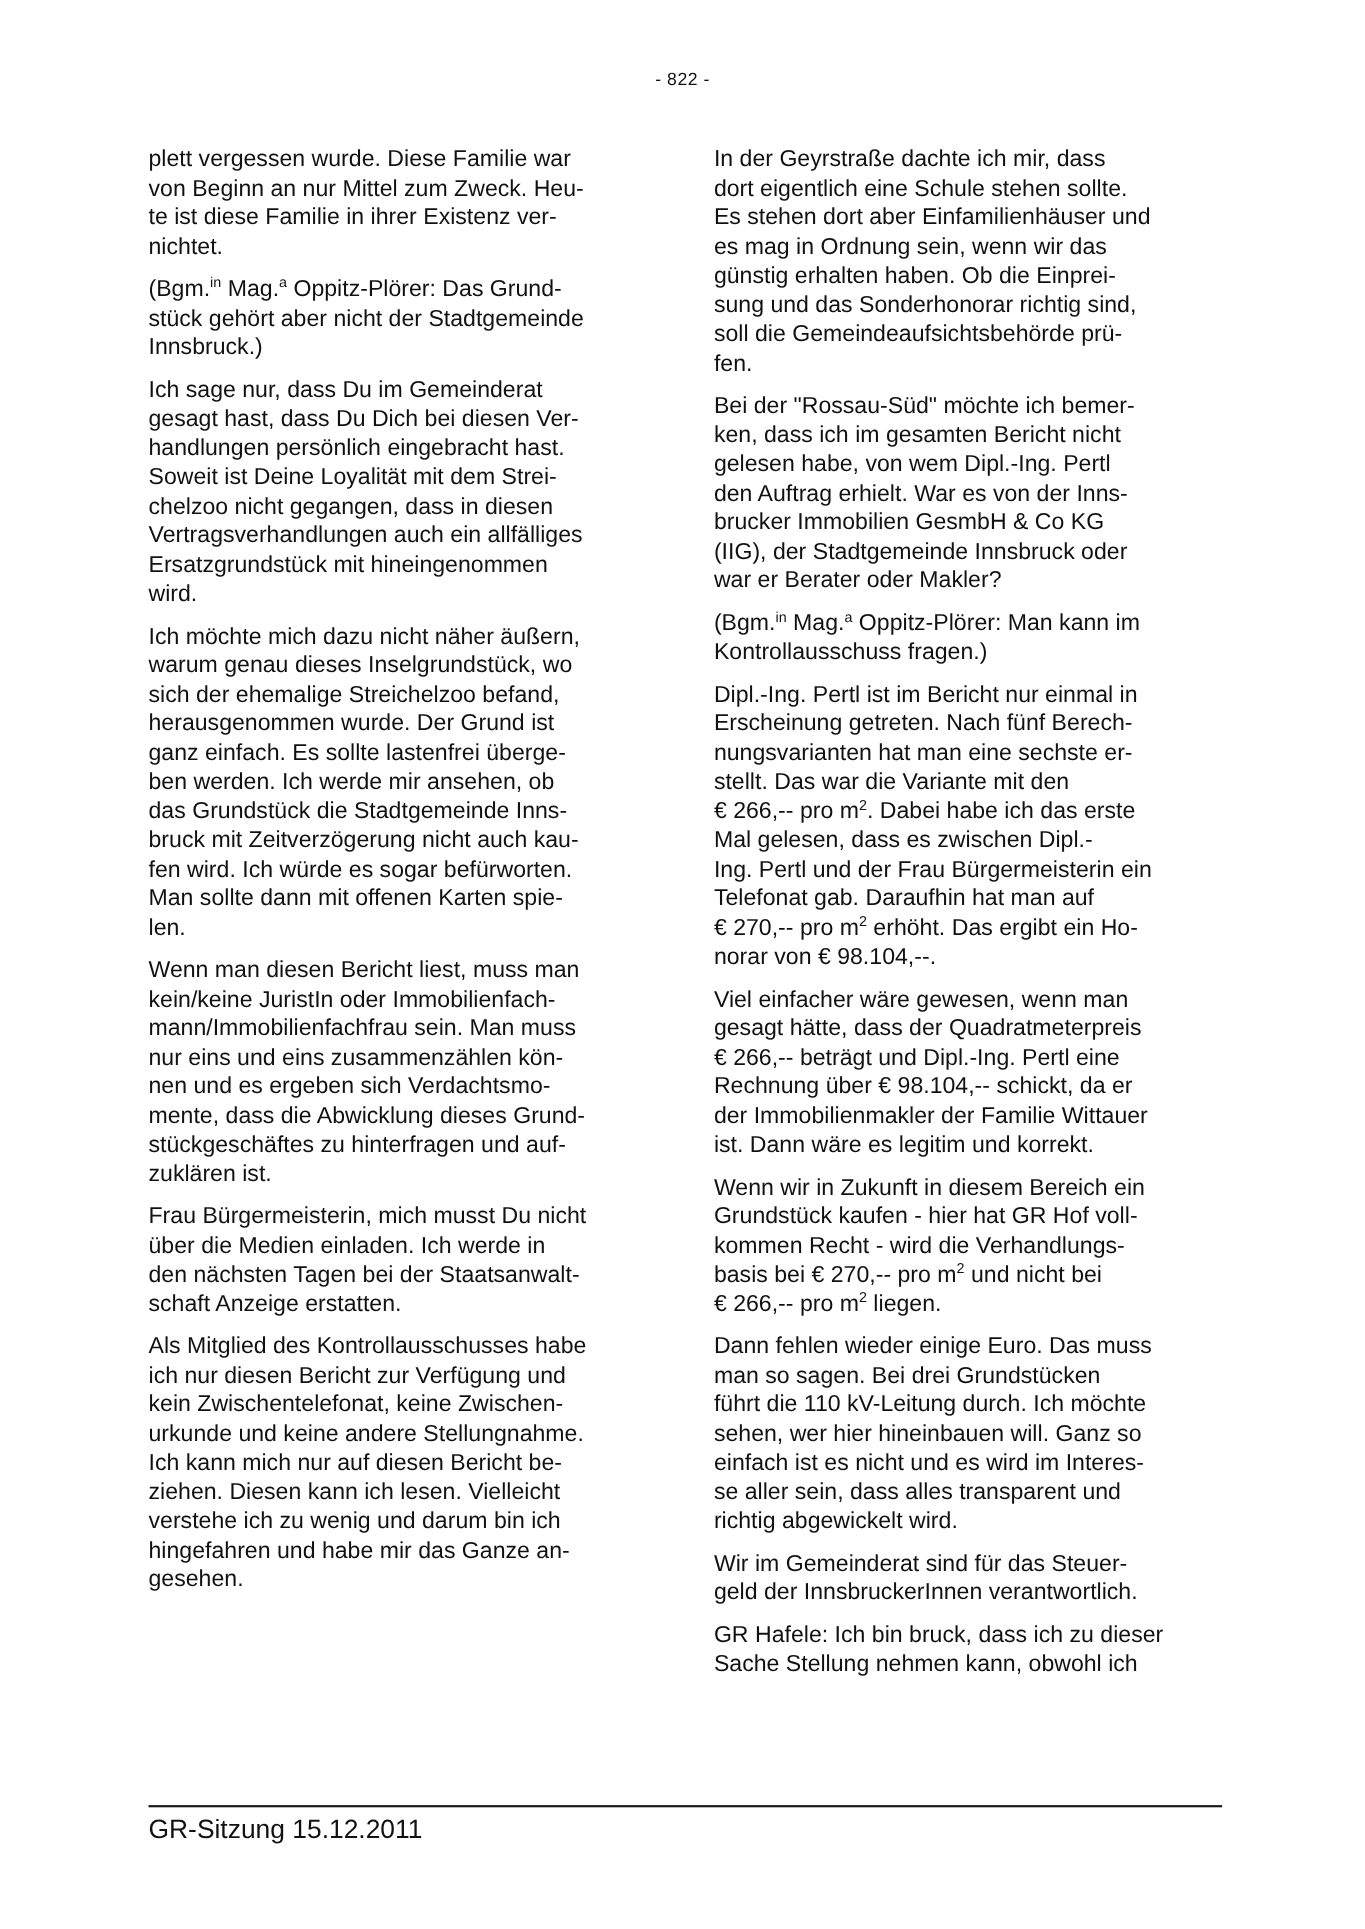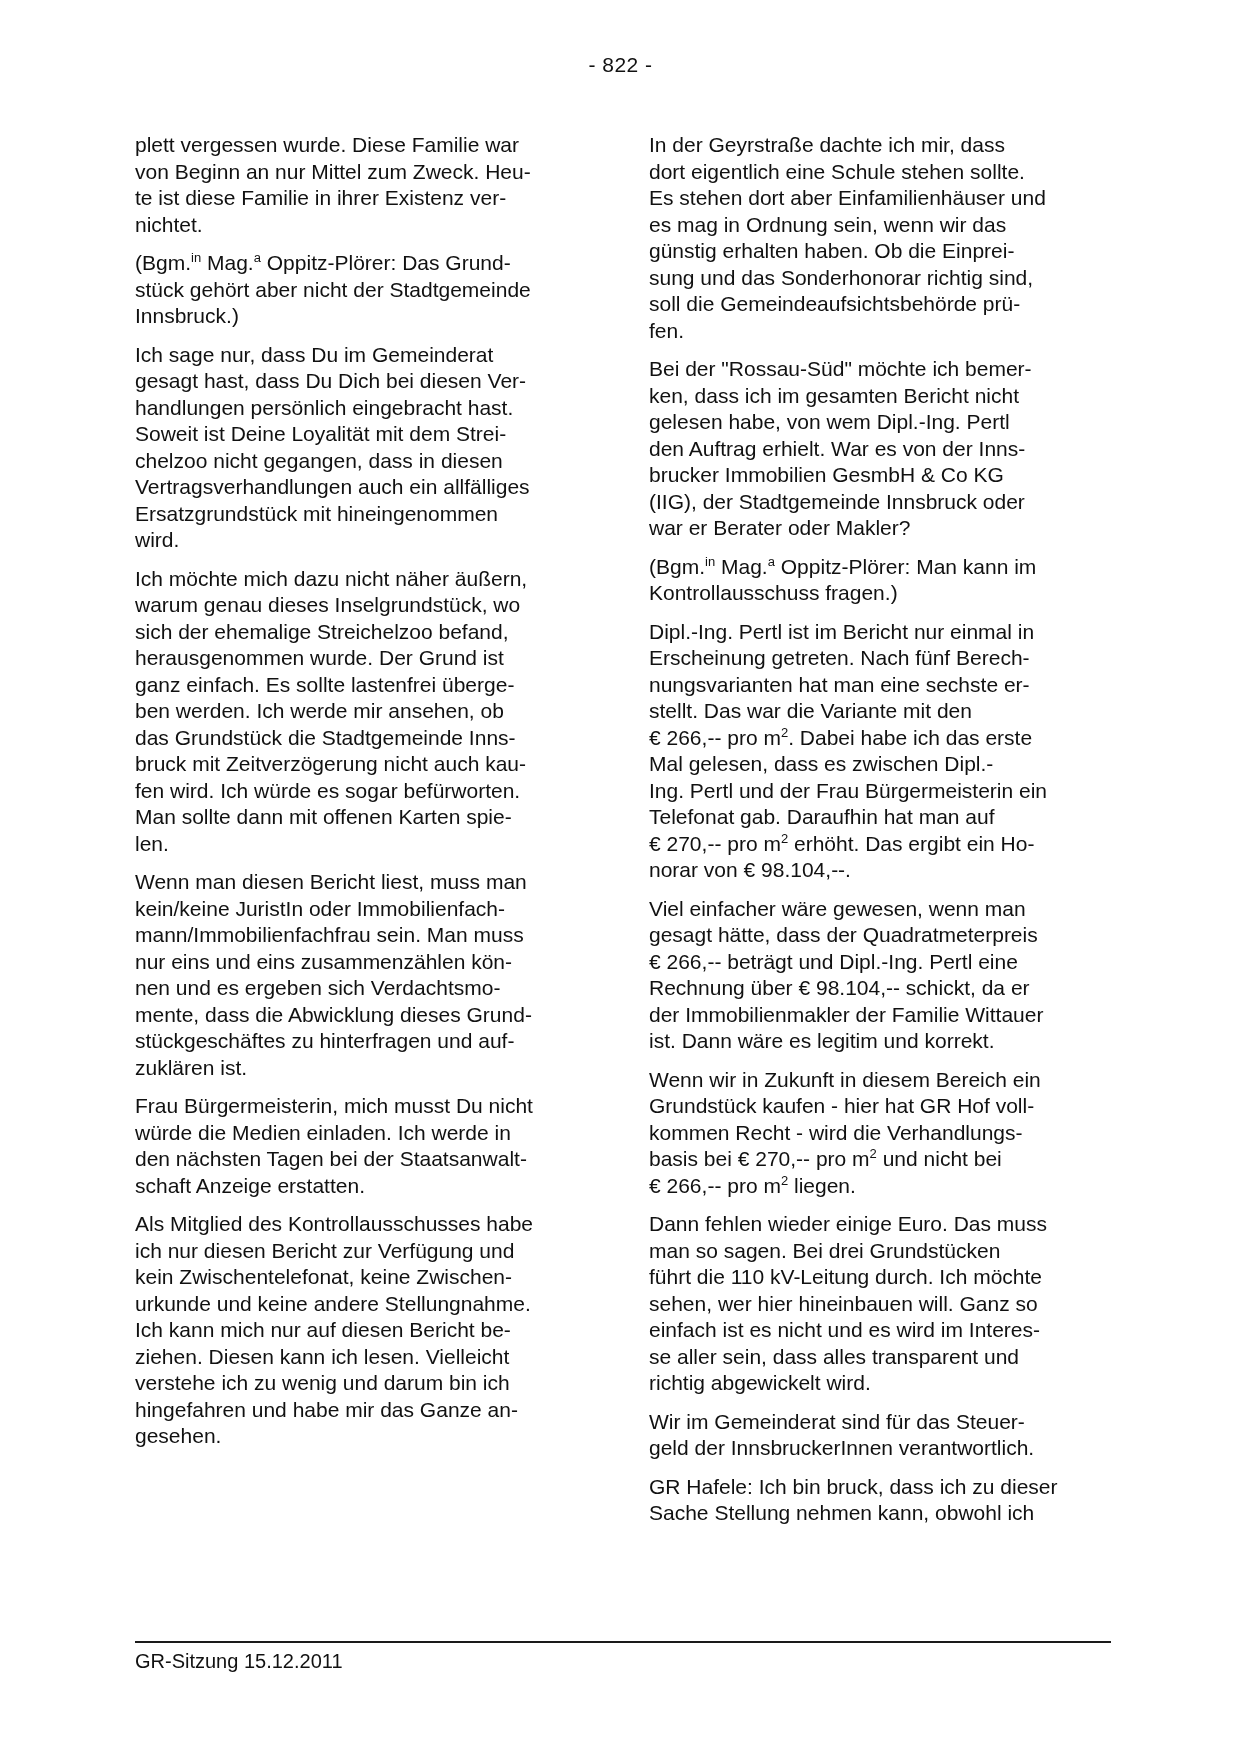--- a/index.html
+++ b/index.html
@@ -10,25 +10,25 @@
   body {
     position: relative;
     width: 1241px;
     height: 1754px;
     font-family: "Liberation Sans", sans-serif;
     color: #111111;
     overflow: hidden;
   }
   .page-number {
     position: absolute;
-    top: 53px;
+    top: 64px;
     left: 0;
     width: 1241px;
     text-align: center;
-    font-size: 21px;
+    font-size: 16px;
     letter-spacing: 0.5px;
   }
   .content {
     position: absolute;
     top: 132px;
     left: 135px;
     display: flex;
     gap: 62px;
   }
   .col {
@@ -51,21 +51,21 @@
   .footer {
     position: absolute;
     left: 135px;
     top: 1641px;
     width: 976px;
     border-top: 2px solid #1a1a1a;
   }
   .footer-text {
     margin: 0;
     padding-top: 7px;
-    font-size: 20px;
+    font-size: 24px;
   }
 </style>
 </head>
 <body>
 
 <div class="page-number">- 822 -</div>
 
 <div class="content">
   <div class="col col-left">
     <p class="para">plett vergessen wurde. Diese Familie war
@@ -96,21 +96,21 @@
 len.</p>
     <p class="para">Wenn man diesen Bericht liest, muss man
 kein/keine JuristIn oder Immobilienfach-
 mann/Immobilienfachfrau sein. Man muss
 nur eins und eins zusammenzählen kön-
 nen und es ergeben sich Verdachtsmo-
 mente, dass die Abwicklung dieses Grund-
 stückgeschäftes zu hinterfragen und auf-
 zuklären ist.</p>
     <p class="para">Frau Bürgermeisterin, mich musst Du nicht
-würde die Medien einladen. Ich werde in
+über die Medien einladen. Ich werde in
 den nächsten Tagen bei der Staatsanwalt-
 schaft Anzeige erstatten.</p>
     <p class="para">Als Mitglied des Kontrollausschusses habe
 ich nur diesen Bericht zur Verfügung und
 kein Zwischentelefonat, keine Zwischen-
 urkunde und keine andere Stellungnahme.
 Ich kann mich nur auf diesen Bericht be-
 ziehen. Diesen kann ich lesen. Vielleicht
 verstehe ich zu wenig und darum bin ich
 hingefahren und habe mir das Ganze an-

